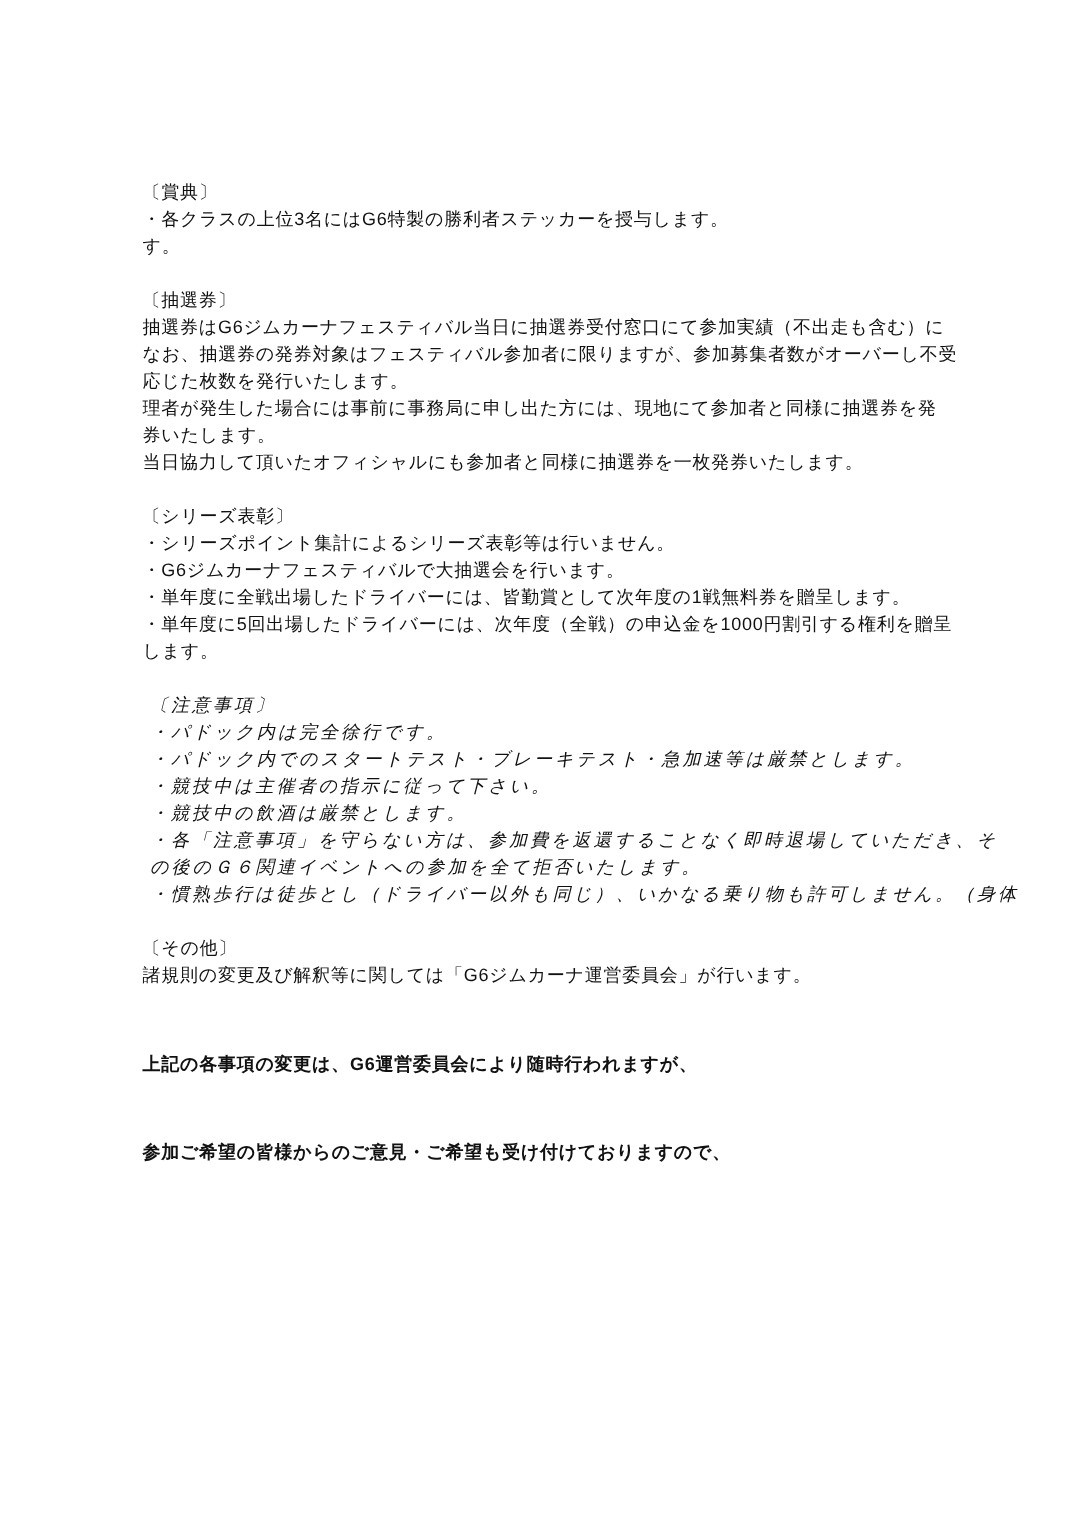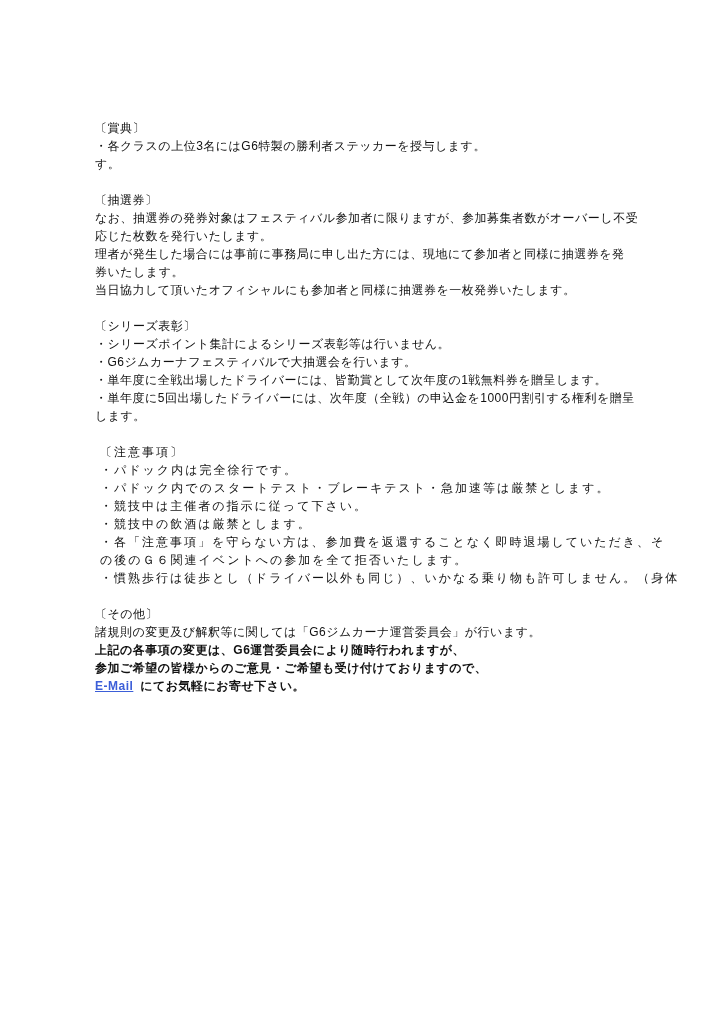--- a/index.html
+++ b/index.html
@@ -31,43 +31,46 @@
     line-height: 18px;
     white-space: nowrap;
     letter-spacing: 0.5px;
   }
   .sec.spaced .sec-title,
   .sec.spaced .line {
     letter-spacing: 2px;
   }
   .sec.indent {
     margin-left: 5px;
+    font-style: italic;
   }
   .line.bold {
     font-weight: bold;
+    margin-top: 41px;
   }
   .email-link {
     color: var(--link-color, #3b5ed8);
     text-decoration: underline;
     padding-right: 3px;
     cursor: pointer;
   }
 </style>
 </head>
 <body>
 
 <div class="page">
   <div class="content" id="content">
       <section class="sec">
         <div class="sec-title">〔賞典〕</div>
         <div class="line">・各クラスの上位3名にはG6特製の勝利者ステッカーを授与します。</div>
         <div class="line">す。</div>
       </section>
       <section class="sec">
         <div class="sec-title">〔抽選券〕</div>
+        <div class="line">抽選券はG6ジムカーナフェスティバル当日に抽選券受付窓口にて参加実績（不出走も含む）に</div>
         <div class="line">なお、抽選券の発券対象はフェスティバル参加者に限りますが、参加募集者数がオーバーし不受</div>
         <div class="line">応じた枚数を発行いたします。</div>
         <div class="line">理者が発生した場合には事前に事務局に申し出た方には、現地にて参加者と同様に抽選券を発</div>
         <div class="line">券いたします。</div>
         <div class="line">当日協力して頂いたオフィシャルにも参加者と同様に抽選券を一枚発券いたします。</div>
       </section>
       <section class="sec">
         <div class="sec-title">〔シリーズ表彰〕</div>
         <div class="line">・シリーズポイント集計によるシリーズ表彰等は行いません。</div>
         <div class="line">・G6ジムカーナフェスティバルで大抽選会を行います。</div>

